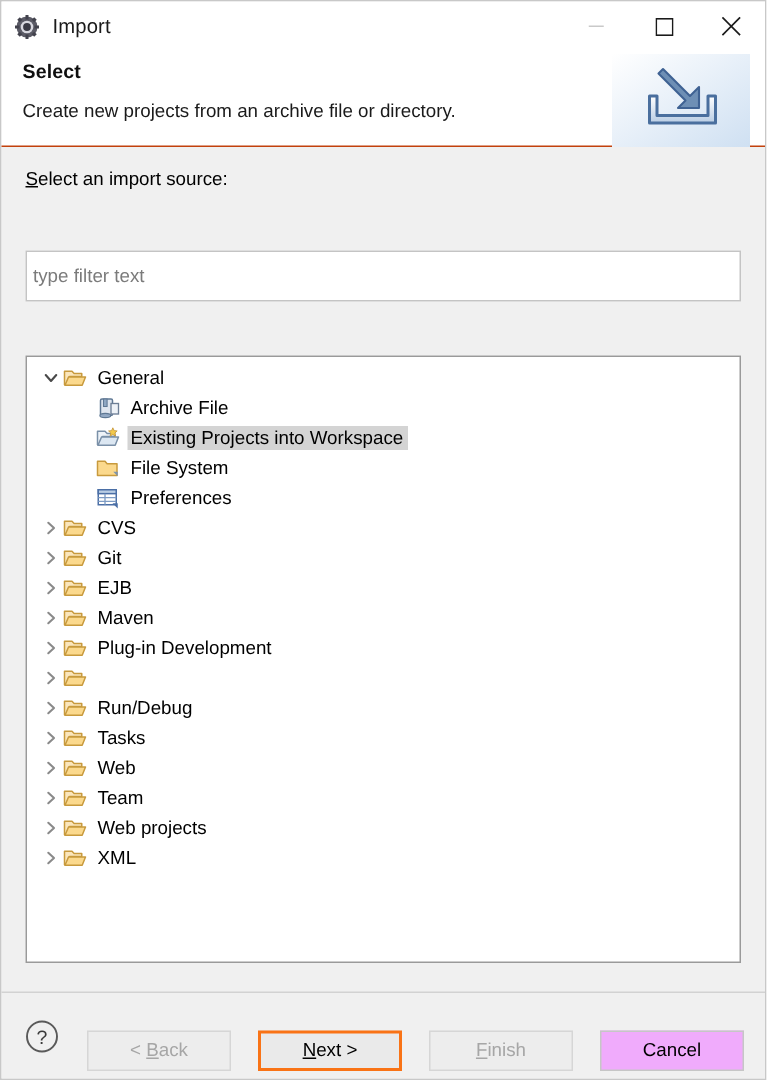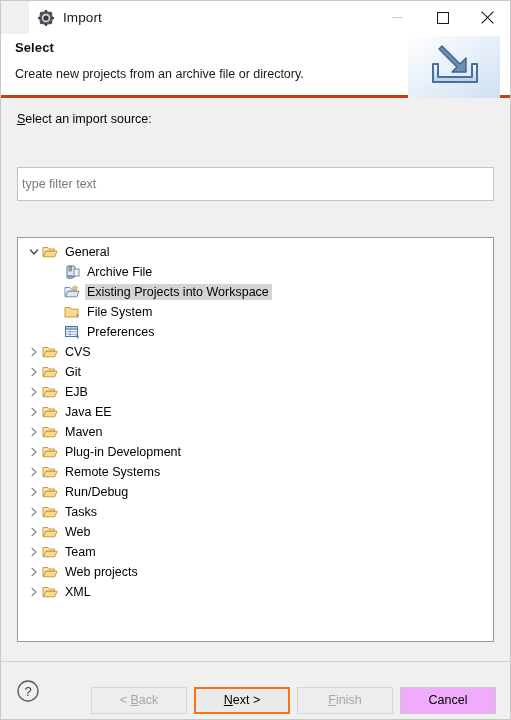--- a/index.html
+++ b/index.html
@@ -29,21 +29,20 @@
   }
 
   
   .titlebar {
     height: 33px;
     min-height: 33px;
     background: #ffffff;
     display: flex;
     align-items: center;
     position: relative;
-    margin-left: 28px;
   }
   .title-icon {
     width: 16px;
     height: 16px;
     margin-left: 9px;
     margin-right: 9px;
     position: relative;
     flex: none;
   }
   .title-text {
@@ -64,21 +63,21 @@
     display: flex;
     align-items: center;
     justify-content: center;
   }
   .winbtn svg { display: block; }
 
   
   .header {
     min-height: 64px;
     background: #ffffff;
-    border-bottom: 3px solid #c2410c;
+    border-bottom: 1px solid #c2410c;
     position: relative;
     padding: 6px 0 0 14px;
     box-sizing: border-box;
   }
   .header-title {
     font-size: 13px;
     font-weight: bold;
     color: #0f0f0f;
     margin-bottom: 12px;
     letter-spacing: .1px;
@@ -187,21 +186,21 @@
     position: relative;
   }
   .help-btn {
     width: 26px;
     height: 26px;
     flex: none;
   }
   .btn-group {
     margin-left: auto;
     display: flex;
-    gap: 7px;
+    gap: 18px;
     align-items: flex-end;
     margin-top: 20px;
   }
   .btn {
     width: 96px;
     height: 27px;
     box-sizing: border-box;
     font-family: "Liberation Sans", sans-serif;
     font-size: 12.5px;
     border: 1px solid #c6c6c6;
@@ -390,32 +389,20 @@
           <div class="tree-row">
             <span class="twisty">
               <svg width="10" height="10" viewBox="0 0 10 10">
                 <polyline points="3.2,1.5 7,5 3.2,8.5" fill="none" stroke="#8a8a8a" stroke-width="1.4" stroke-linecap="round" stroke-linejoin="round"></polyline>
               </svg>
             </span>
             <span class="row-icon"><svg width="16" height="16" viewBox="0 0 16 16">
                 <path d="M1 12.5 L1 3.5 L6 3.5 L7.4 5 L12.5 5 L12.5 7 L4.3 7 L2 12.5 Z" fill="#fbe6bb" stroke="#c89a3d" stroke-width="1" stroke-linejoin="round"></path>
                 <path d="M3.7 7.3 L15 7.3 L12.8 12.8 L1.3 12.8 Z" fill="#fbd98d" stroke="#c89a3d" stroke-width="1" stroke-linejoin="round"></path>
               </svg></span>
-            <span class="row-label">Java EE</span>
-          </div>
-          <div class="tree-row">
-            <span class="twisty">
-              <svg width="10" height="10" viewBox="0 0 10 10">
-                <polyline points="3.2,1.5 7,5 3.2,8.5" fill="none" stroke="#8a8a8a" stroke-width="1.4" stroke-linecap="round" stroke-linejoin="round"></polyline>
-              </svg>
-            </span>
-            <span class="row-icon"><svg width="16" height="16" viewBox="0 0 16 16">
-                <path d="M1 12.5 L1 3.5 L6 3.5 L7.4 5 L12.5 5 L12.5 7 L4.3 7 L2 12.5 Z" fill="#fbe6bb" stroke="#c89a3d" stroke-width="1" stroke-linejoin="round"></path>
-                <path d="M3.7 7.3 L15 7.3 L12.8 12.8 L1.3 12.8 Z" fill="#fbd98d" stroke="#c89a3d" stroke-width="1" stroke-linejoin="round"></path>
-              </svg></span>
             <span class="row-label">Maven</span>
           </div>
           <div class="tree-row">
             <span class="twisty">
               <svg width="10" height="10" viewBox="0 0 10 10">
                 <polyline points="3.2,1.5 7,5 3.2,8.5" fill="none" stroke="#8a8a8a" stroke-width="1.4" stroke-linecap="round" stroke-linejoin="round"></polyline>
               </svg>
             </span>
             <span class="row-icon"><svg width="16" height="16" viewBox="0 0 16 16">
                 <path d="M1 12.5 L1 3.5 L6 3.5 L7.4 5 L12.5 5 L12.5 7 L4.3 7 L2 12.5 Z" fill="#fbe6bb" stroke="#c89a3d" stroke-width="1" stroke-linejoin="round"></path>
@@ -426,21 +413,20 @@
           <div class="tree-row">
             <span class="twisty">
               <svg width="10" height="10" viewBox="0 0 10 10">
                 <polyline points="3.2,1.5 7,5 3.2,8.5" fill="none" stroke="#8a8a8a" stroke-width="1.4" stroke-linecap="round" stroke-linejoin="round"></polyline>
               </svg>
             </span>
             <span class="row-icon"><svg width="16" height="16" viewBox="0 0 16 16">
                 <path d="M1 12.5 L1 3.5 L6 3.5 L7.4 5 L12.5 5 L12.5 7 L4.3 7 L2 12.5 Z" fill="#fbe6bb" stroke="#c89a3d" stroke-width="1" stroke-linejoin="round"></path>
                 <path d="M3.7 7.3 L15 7.3 L12.8 12.8 L1.3 12.8 Z" fill="#fbd98d" stroke="#c89a3d" stroke-width="1" stroke-linejoin="round"></path>
               </svg></span>
-            <span class="row-label">Remote Systems</span>
           </div>
           <div class="tree-row">
             <span class="twisty">
               <svg width="10" height="10" viewBox="0 0 10 10">
                 <polyline points="3.2,1.5 7,5 3.2,8.5" fill="none" stroke="#8a8a8a" stroke-width="1.4" stroke-linecap="round" stroke-linejoin="round"></polyline>
               </svg>
             </span>
             <span class="row-icon"><svg width="16" height="16" viewBox="0 0 16 16">
                 <path d="M1 12.5 L1 3.5 L6 3.5 L7.4 5 L12.5 5 L12.5 7 L4.3 7 L2 12.5 Z" fill="#fbe6bb" stroke="#c89a3d" stroke-width="1" stroke-linejoin="round"></path>
                 <path d="M3.7 7.3 L15 7.3 L12.8 12.8 L1.3 12.8 Z" fill="#fbd98d" stroke="#c89a3d" stroke-width="1" stroke-linejoin="round"></path>

